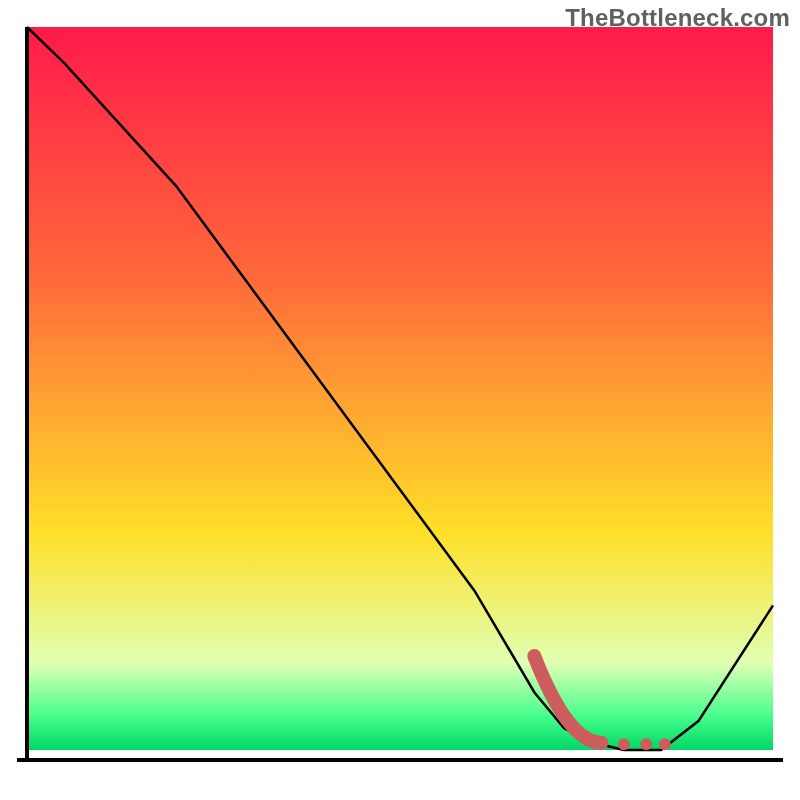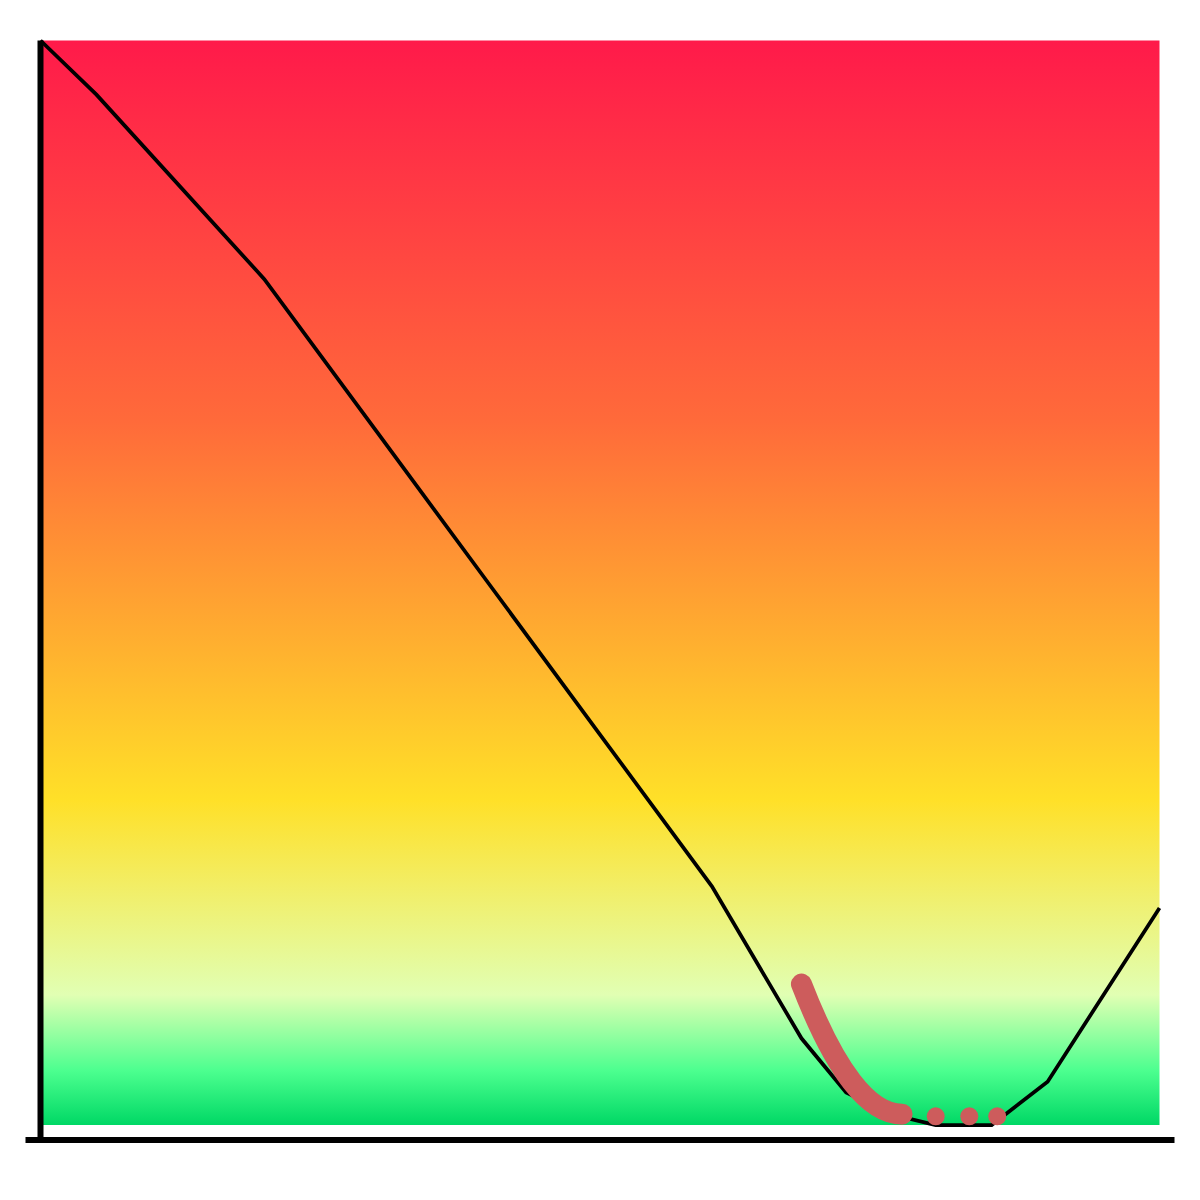--- a/index.html
+++ b/index.html
@@ -57,13 +57,14 @@
 
     <path id="marker-seg" d="M534.3 656.0 Q567.9 742.8 601.4 742.8" fill="none" stroke="#cd5c5c" stroke-width="14" stroke-linecap="round"></path>
 
     <g id="marker-dots">
         <circle cx="623.8" cy="744.2" r="6" fill="#cd5c5c"></circle>
         <circle cx="646.2" cy="744.2" r="6" fill="#cd5c5c"></circle>
         <circle cx="664.8" cy="744.2" r="6" fill="#cd5c5c"></circle>
       </g>
   </svg>
 
+  <div class="watermark">TheBottleneck.com</div>
 </div>
 
 </body></html>

